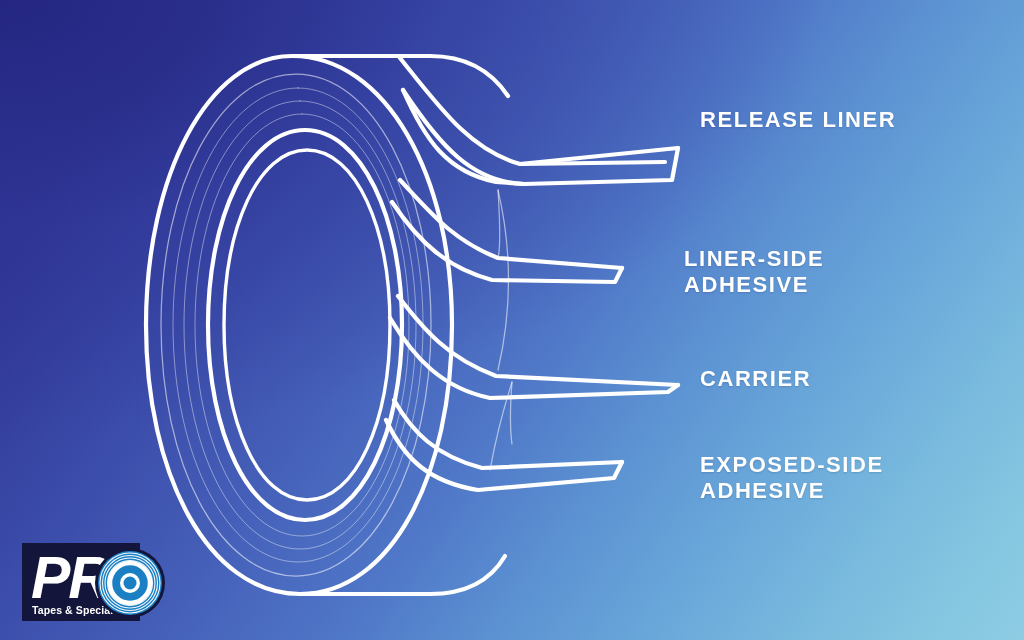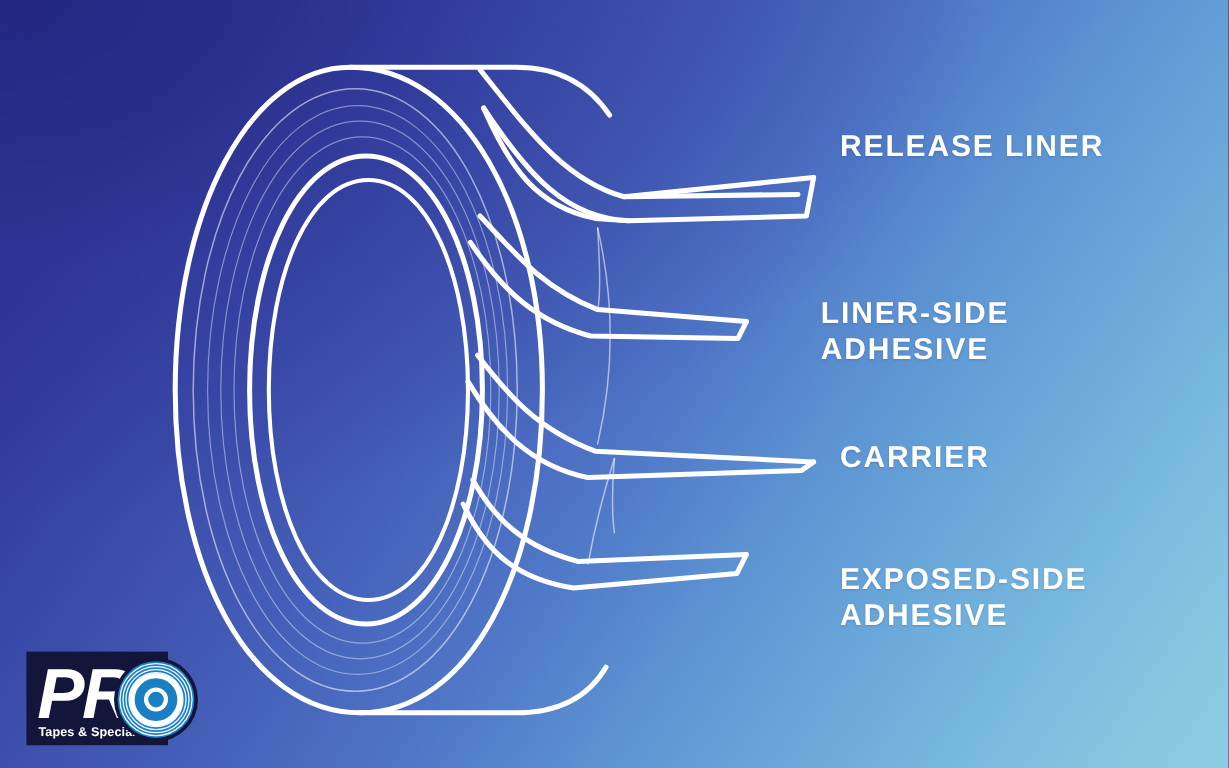--- a/index.html
+++ b/index.html
@@ -42,32 +42,32 @@
   
   #art {
     position: absolute;
     inset: 0;
   }
   
   .label {
     position: absolute;
     color: #ffffff;
     font-weight: 700;
-    font-size: 25px;
+    font-size: 22px;
     letter-spacing: 1.55px;
     line-height: 1.20;
     text-transform: uppercase;
     white-space: pre-line;
     text-shadow: 0 1px 2px rgba(20,30,80,0.18);
     -webkit-font-smoothing: antialiased;
   }
   #label-0 { left: 700px; top: 107px; }
   #label-1 { left: 684px; top: 234px; margin-top: 12px; }
   #label-2 { left: 700px; top: 366px; }
-  #label-3 { left: 700px; top: 468px; }
+  #label-3 { left: 700px; top: 452px; }
 
   
   #logo {
     position: absolute;
     left: 22px;
     top: 543px;
     width: 146px;
     height: 78px;
   }
   #logo-plate {

